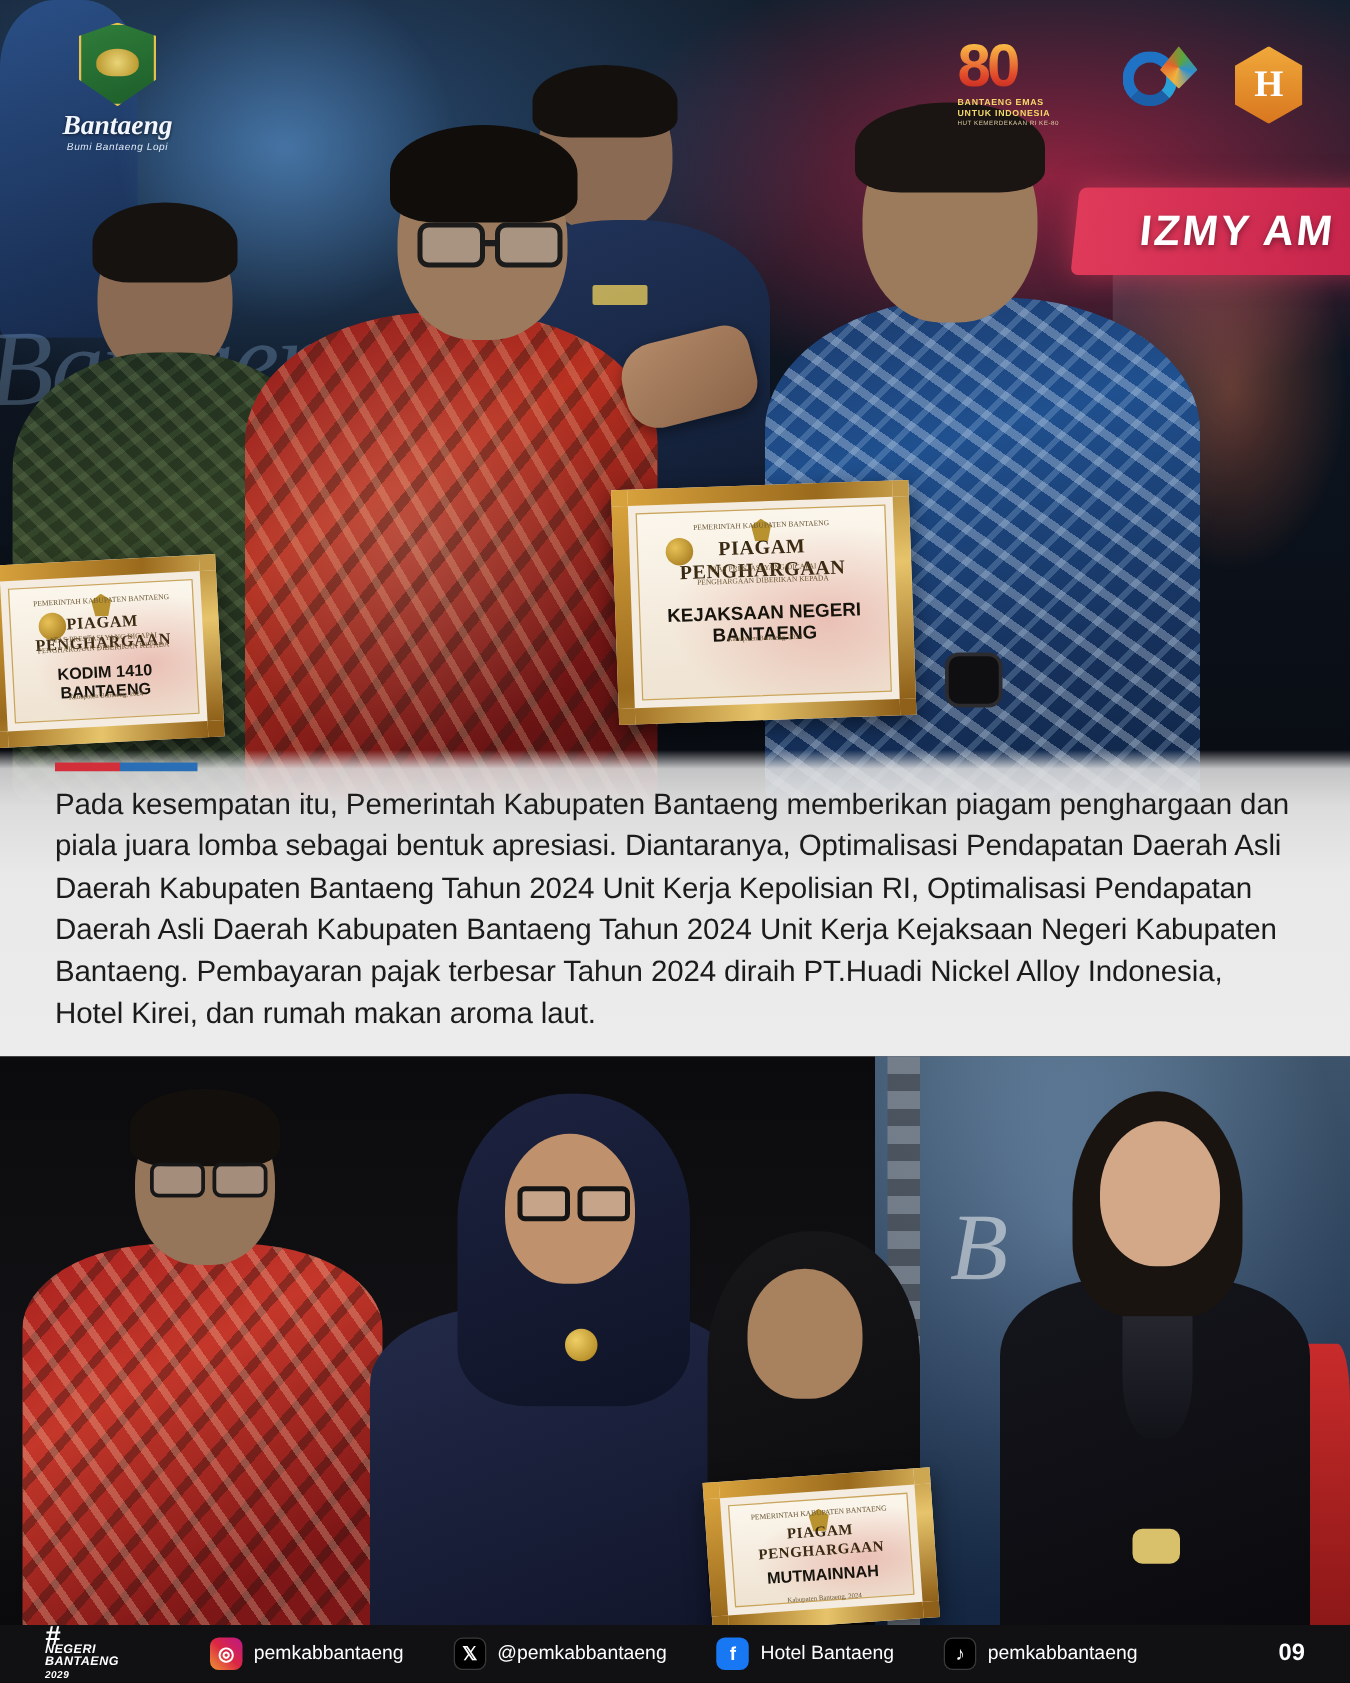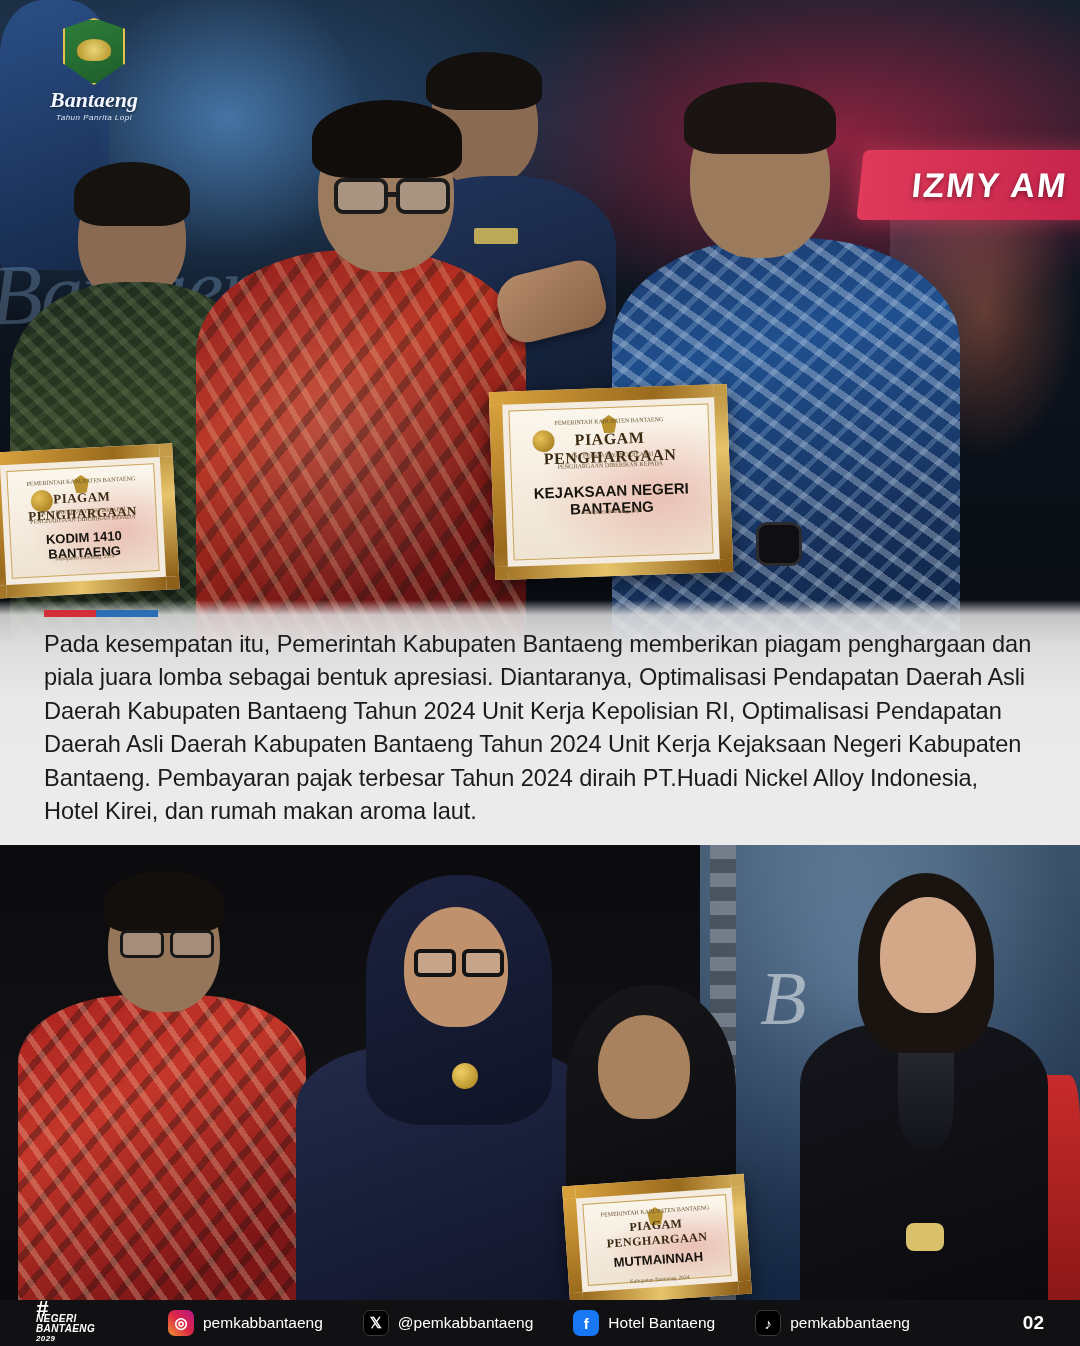--- a/index.html
+++ b/index.html
@@ -397,23 +397,40 @@
         <div class="cert-l1 cert-sub" style="top:44px">ATAS PRESTASI YANG DICAPAI</div>
         <div class="cert-l1 cert-sub2" style="top:54px">PENGHARGAAN DIBERIKAN KEPADA</div>
         <div class="cert-name" style="top:74px; font-size:15px">KEJAKSAAN NEGERI BANTAENG</div>
         <div class="cert-foot" style="top:100px">Kabupaten Bantaeng, 2024</div>
       </div>
     </div>
 
     <div class="logo-bantaeng">
       <div class="shield"></div>
       <div class="logo-word">Bantaeng</div>
-      <div class="logo-tag">Tahun Panrita Lopi</div>
-    </div>
-
+      <div class="logo-tag">Bumi Bantaeng Lopi</div>
+    </div>
+
+    <div class="logo-row-right">
+      <div class="logo-80">
+        <div class="num">80</div>
+        <div class="cap">BANTAENG EMAS</div>
+        <div class="cap">UNTUK INDONESIA</div>
+        <div class="cap2">HUT KEMERDEKAAN RI KE-80</div>
+      </div>
+      <div class="logo-hut">
+        <div class="ring"></div>
+        <div class="leaf"></div>
+      </div>
+      <div class="logo-h">
+        <div class="hex">
+          <span>H</span>
+        </div>
+      </div>
+    </div>
   </div>
 
   <div class="caption-block">
     <div class="accent-bar">
       <i></i>
       <i></i>
     </div>
     <p class="caption-text">Pada kesempatan itu, Pemerintah Kabupaten Bantaeng memberikan piagam penghargaan dan piala juara lomba sebagai bentuk apresiasi. Diantaranya, Optimalisasi Pendapatan Daerah Asli Daerah Kabupaten Bantaeng Tahun 2024 Unit Kerja Kepolisian RI, Optimalisasi Pendapatan Daerah Asli Daerah Kabupaten Bantaeng Tahun 2024 Unit Kerja Kejaksaan Negeri Kabupaten Bantaeng. Pembayaran pajak terbesar Tahun 2024 diraih PT.Huadi Nickel Alloy Indonesia, Hotel Kirei, dan rumah makan aroma laut.</p>
   </div>
 
@@ -473,16 +490,16 @@
     </div>
     <div class="social">
       <span class="glyph fb">f</span>
       <span class="handle">Hotel Bantaeng</span>
     </div>
     <div class="social">
       <span class="glyph tt">♪</span>
       <span class="handle">pemkabbantaeng</span>
     </div>
 
-    <div class="page-num">02</div>
+    <div class="page-num">09</div>
   </div>
 
 </div>
 
 </body></html>

